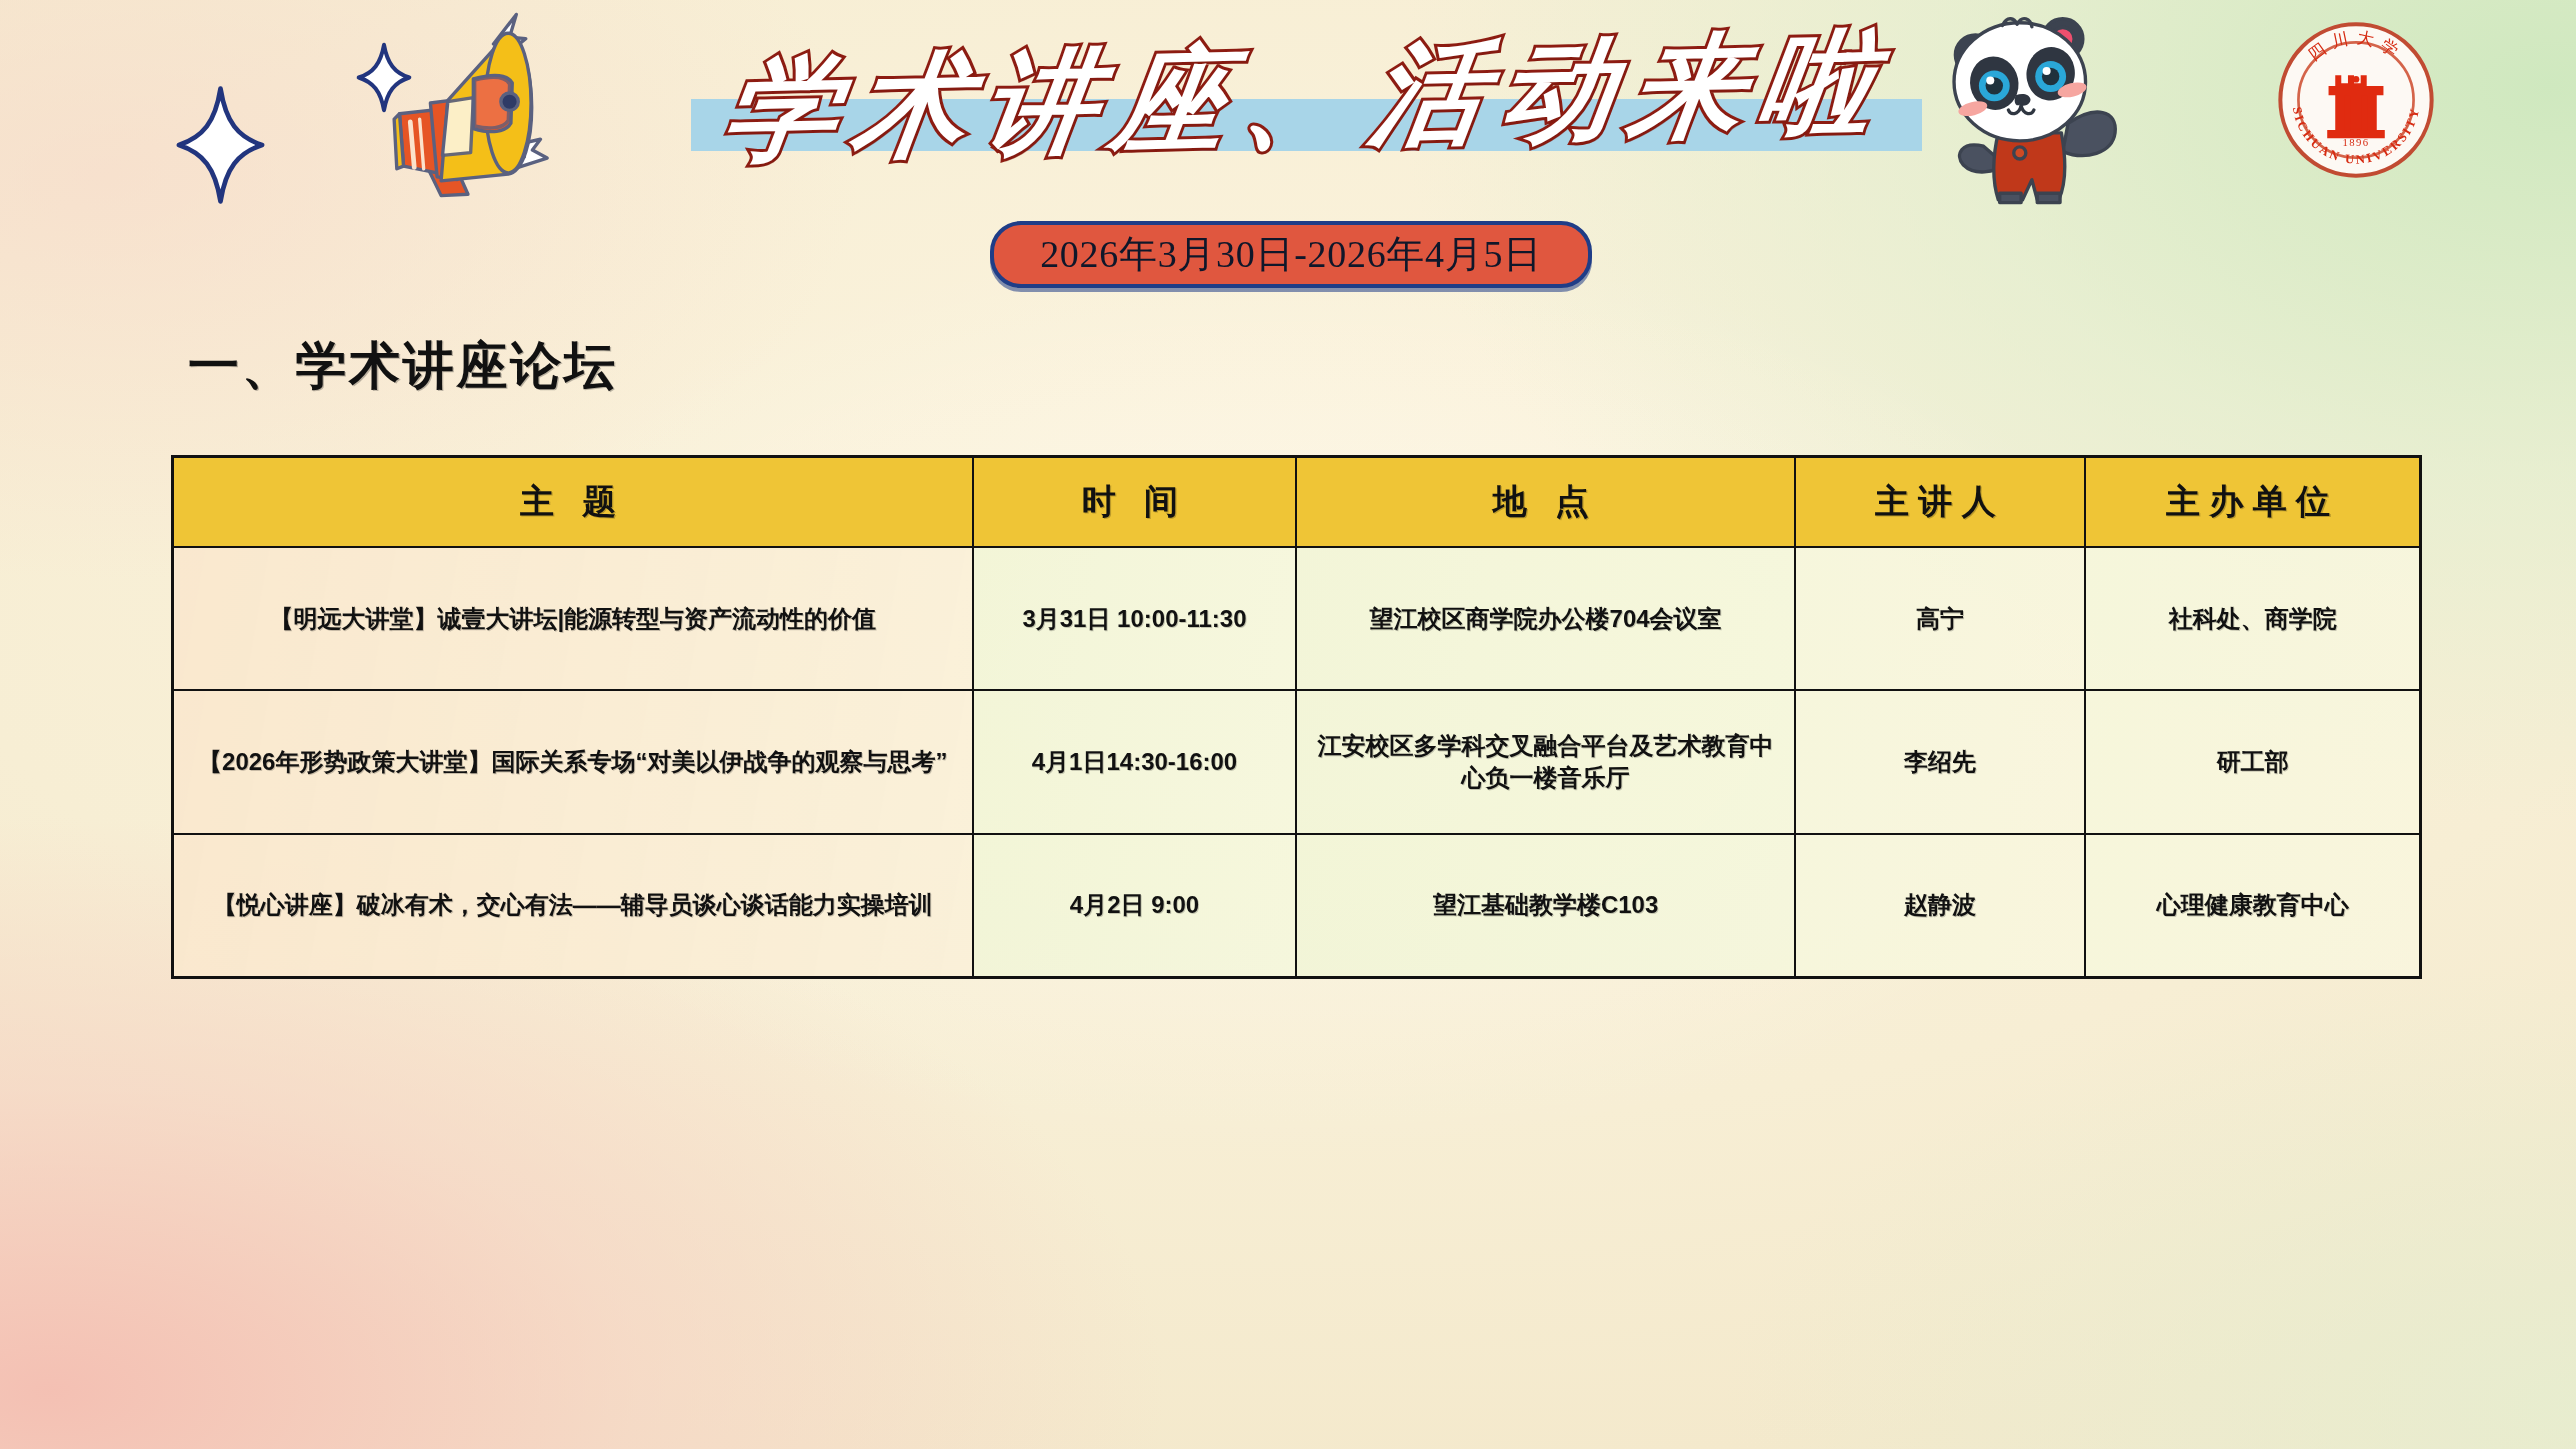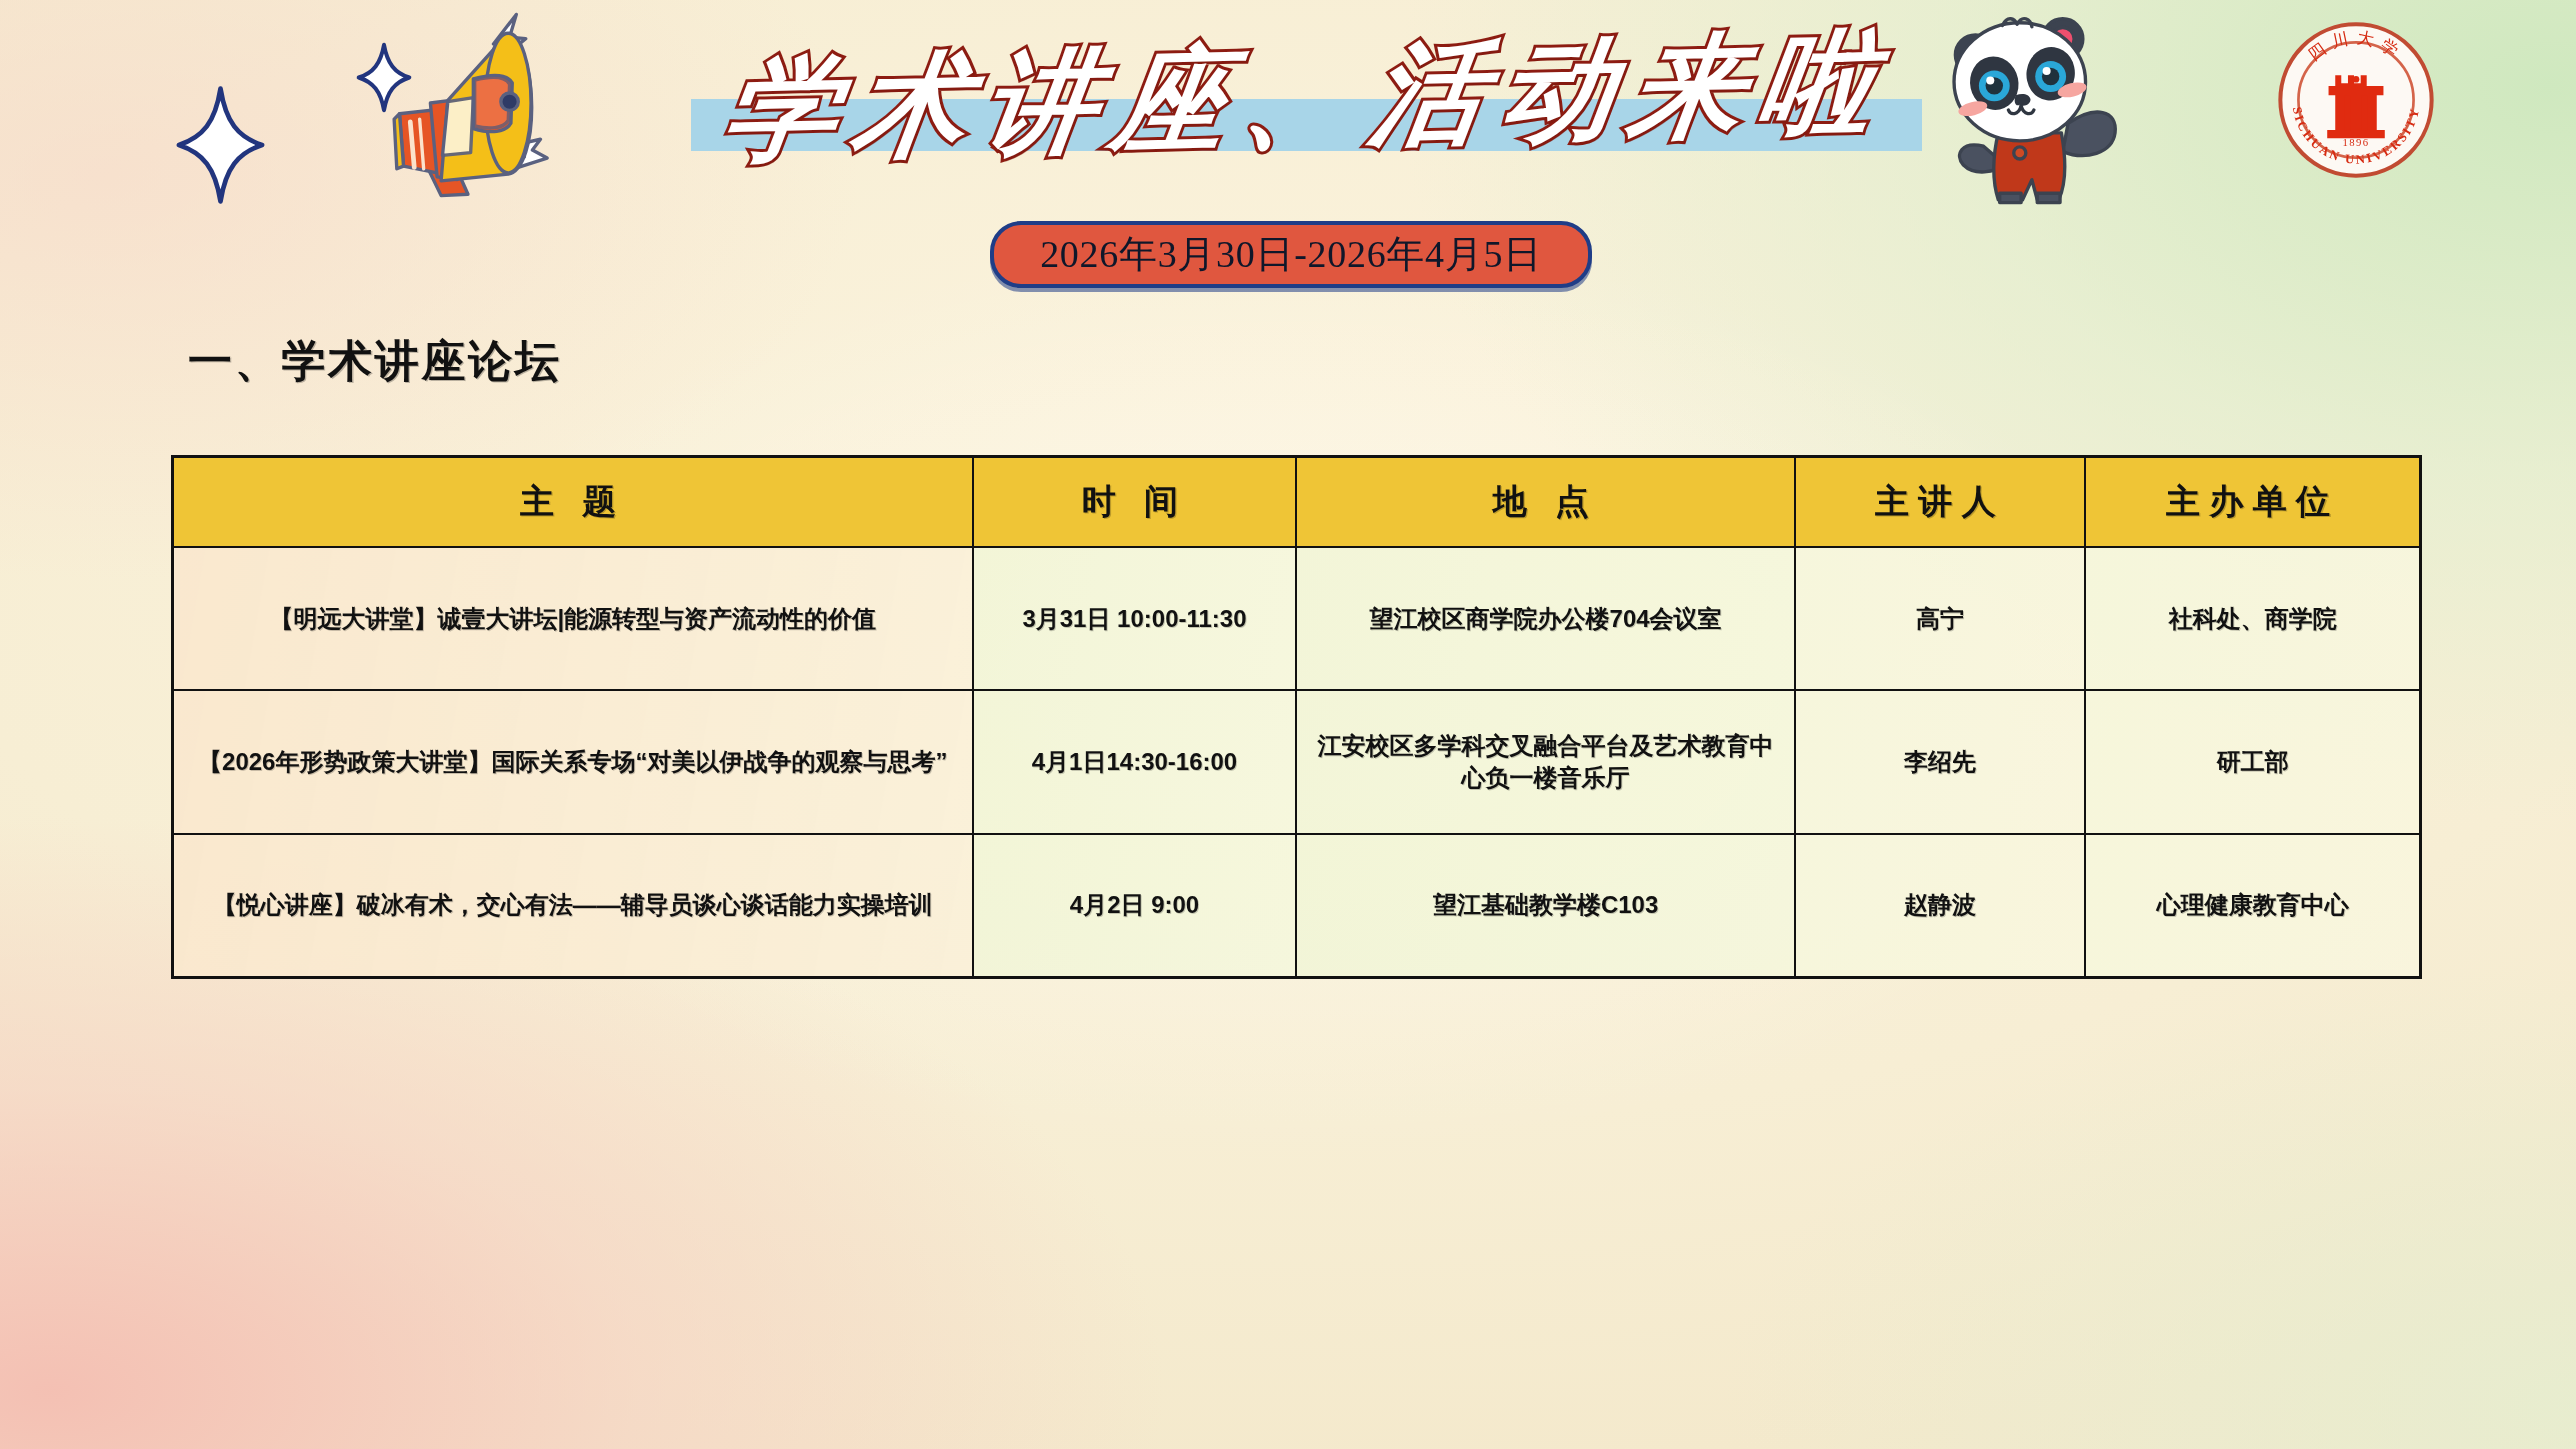--- a/index.html
+++ b/index.html
@@ -61,21 +61,21 @@
     display:flex;align-items:center;justify-content:center;
   }
   #date-text{
     font-family:"Liberation Serif","DejaVu Serif",serif;
     font-size:38px;color:#0f172a;letter-spacing:0.7px;white-space:nowrap;
   }
 
   
   #section-heading{
     position:absolute;left:188px;top:332px;
-    font-size:44px;font-weight:bold;color:#111111;letter-spacing:2.7px;
+    font-size:51px;font-weight:bold;color:#111111;letter-spacing:2.7px;
     font-family:"Liberation Sans","DejaVu Sans",sans-serif;
     text-shadow:1.3px 1.3px 0 rgba(0,0,0,.25);
   }
 
   
   #schedule-table{
     position:absolute;left:171px;top:455px;width:2251px;
     border-collapse:collapse;table-layout:fixed;
     border:3.4px solid #111;
   }

